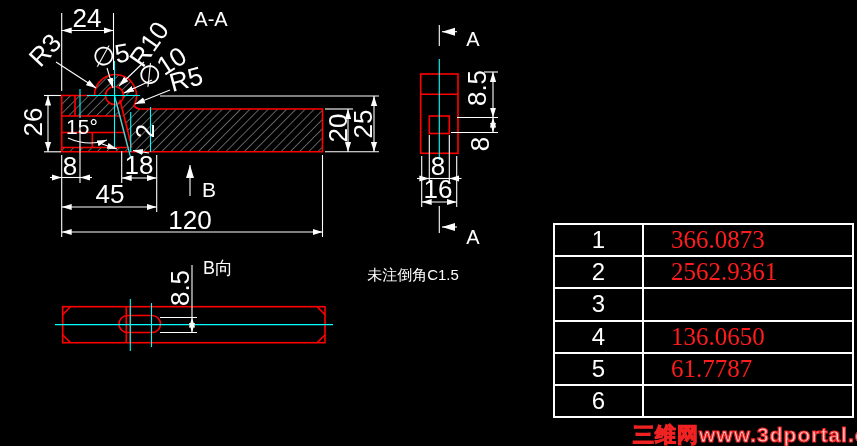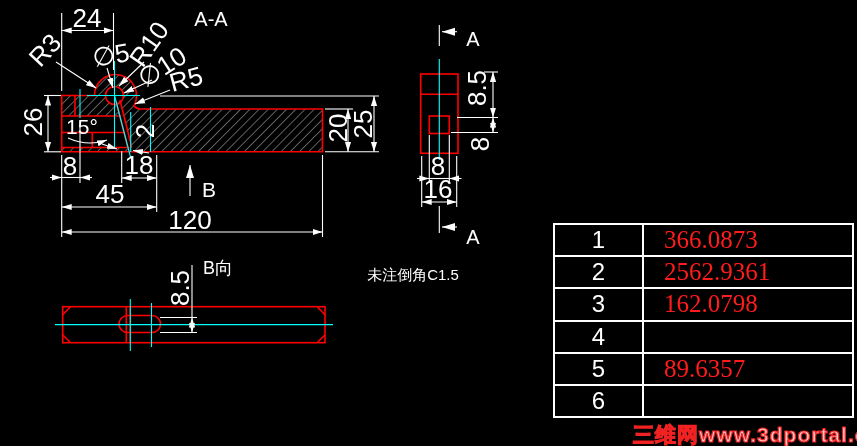--- a/index.html
+++ b/index.html
@@ -6,21 +6,21 @@
   .stage{position:relative;width:857px;height:446px;background:#000;overflow:hidden;
          font-family:"Liberation Sans","DejaVu Sans",sans-serif;}
   svg text{font-family:"Liberation Sans","DejaVu Sans",sans-serif;fill:#fff;}
   .dtable{position:absolute;left:553px;top:223px;width:301px;height:195px;
           border:2px solid #fff;box-sizing:border-box;display:flex;flex-direction:column;}
   .trow{flex:1;display:flex;border-top:2px solid #fff;box-sizing:border-box;min-height:0;}
   .trow:first-child{border-top:none;}
   .tno{width:89px;border-right:2px solid #fff;box-sizing:border-box;color:#fff;
        display:flex;align-items:center;justify-content:center;
        font-size:24px;}
-  .tval{flex:1;display:flex;align-items:center;padding-left:20px;color:#ff1c1c;
+  .tval{flex:1;display:flex;align-items:center;padding-left:27px;color:#ff1c1c;
         font-family:"Liberation Serif","DejaVu Serif",serif;font-size:25px;}
   .watermark{position:absolute;left:633px;top:421px;font-size:21px;font-weight:bold;
              letter-spacing:1px;color:#ffc4c4;-webkit-text-stroke:1.2px #f22222;
              white-space:nowrap;}
 </style>
 </head>
 <body>
 
 <div class="stage">
 
@@ -190,28 +190,28 @@
   <div class="trow">
     <div class="tno">1</div>
     <div class="tval">366.0873</div>
   </div>
   <div class="trow">
     <div class="tno">2</div>
     <div class="tval">2562.9361</div>
   </div>
   <div class="trow">
     <div class="tno">3</div>
-    <div class="tval">162.0798</div>
   </div>
   <div class="trow">
     <div class="tno">4</div>
+    <div class="tval">136.0650</div>
   </div>
   <div class="trow">
     <div class="tno">5</div>
-    <div class="tval">89.6357</div>
+    <div class="tval">61.7787</div>
   </div>
   <div class="trow">
     <div class="tno">6</div>
   </div>
 </div>
 
 
 <div class="watermark">三维网www.3dportal.cn</div>
 
 </div>

